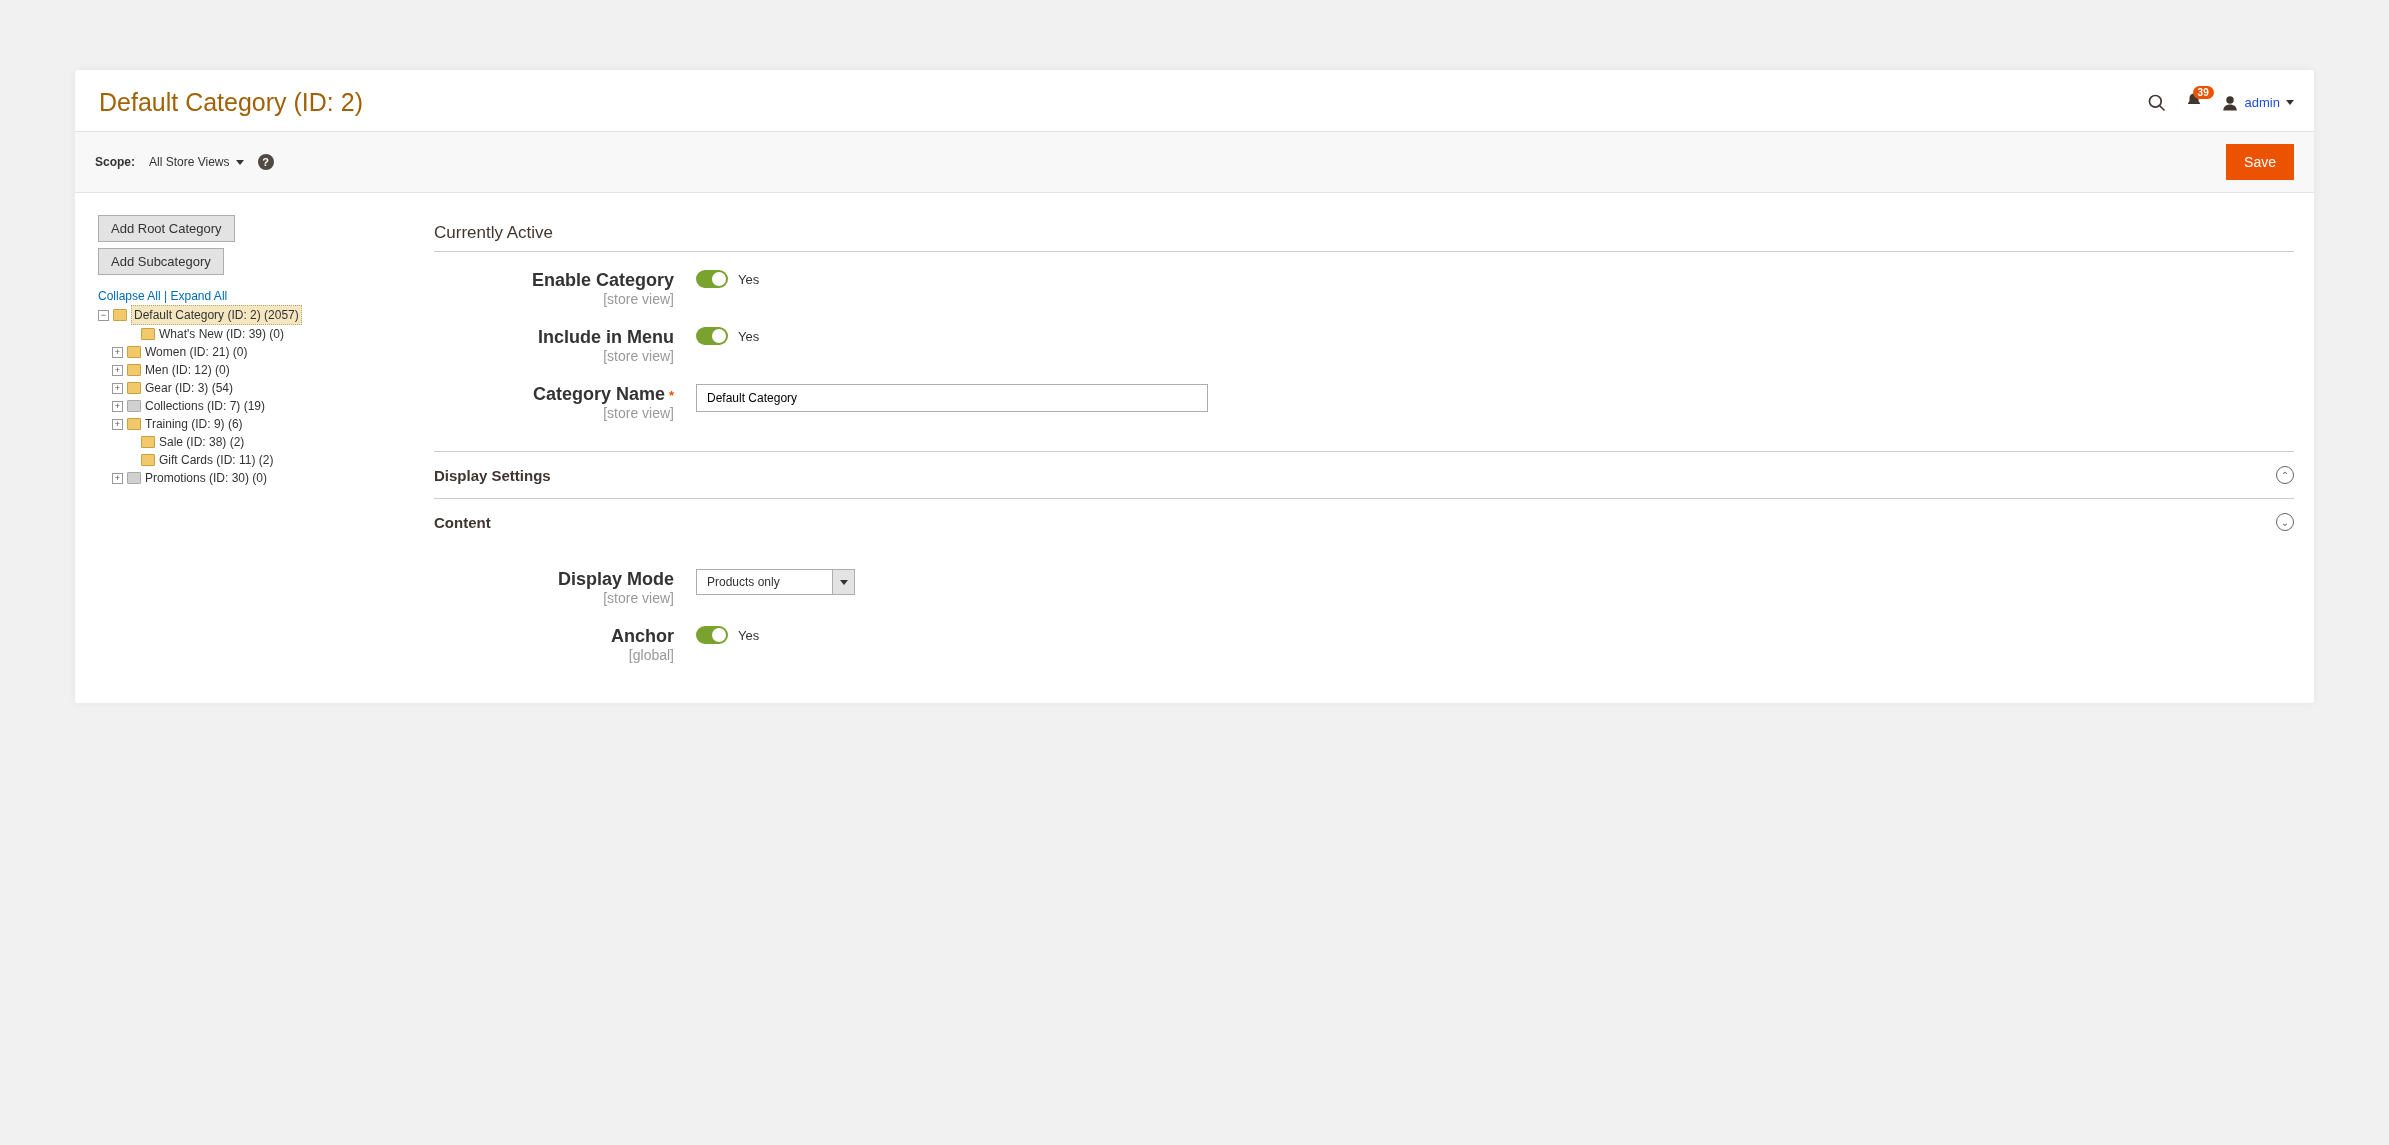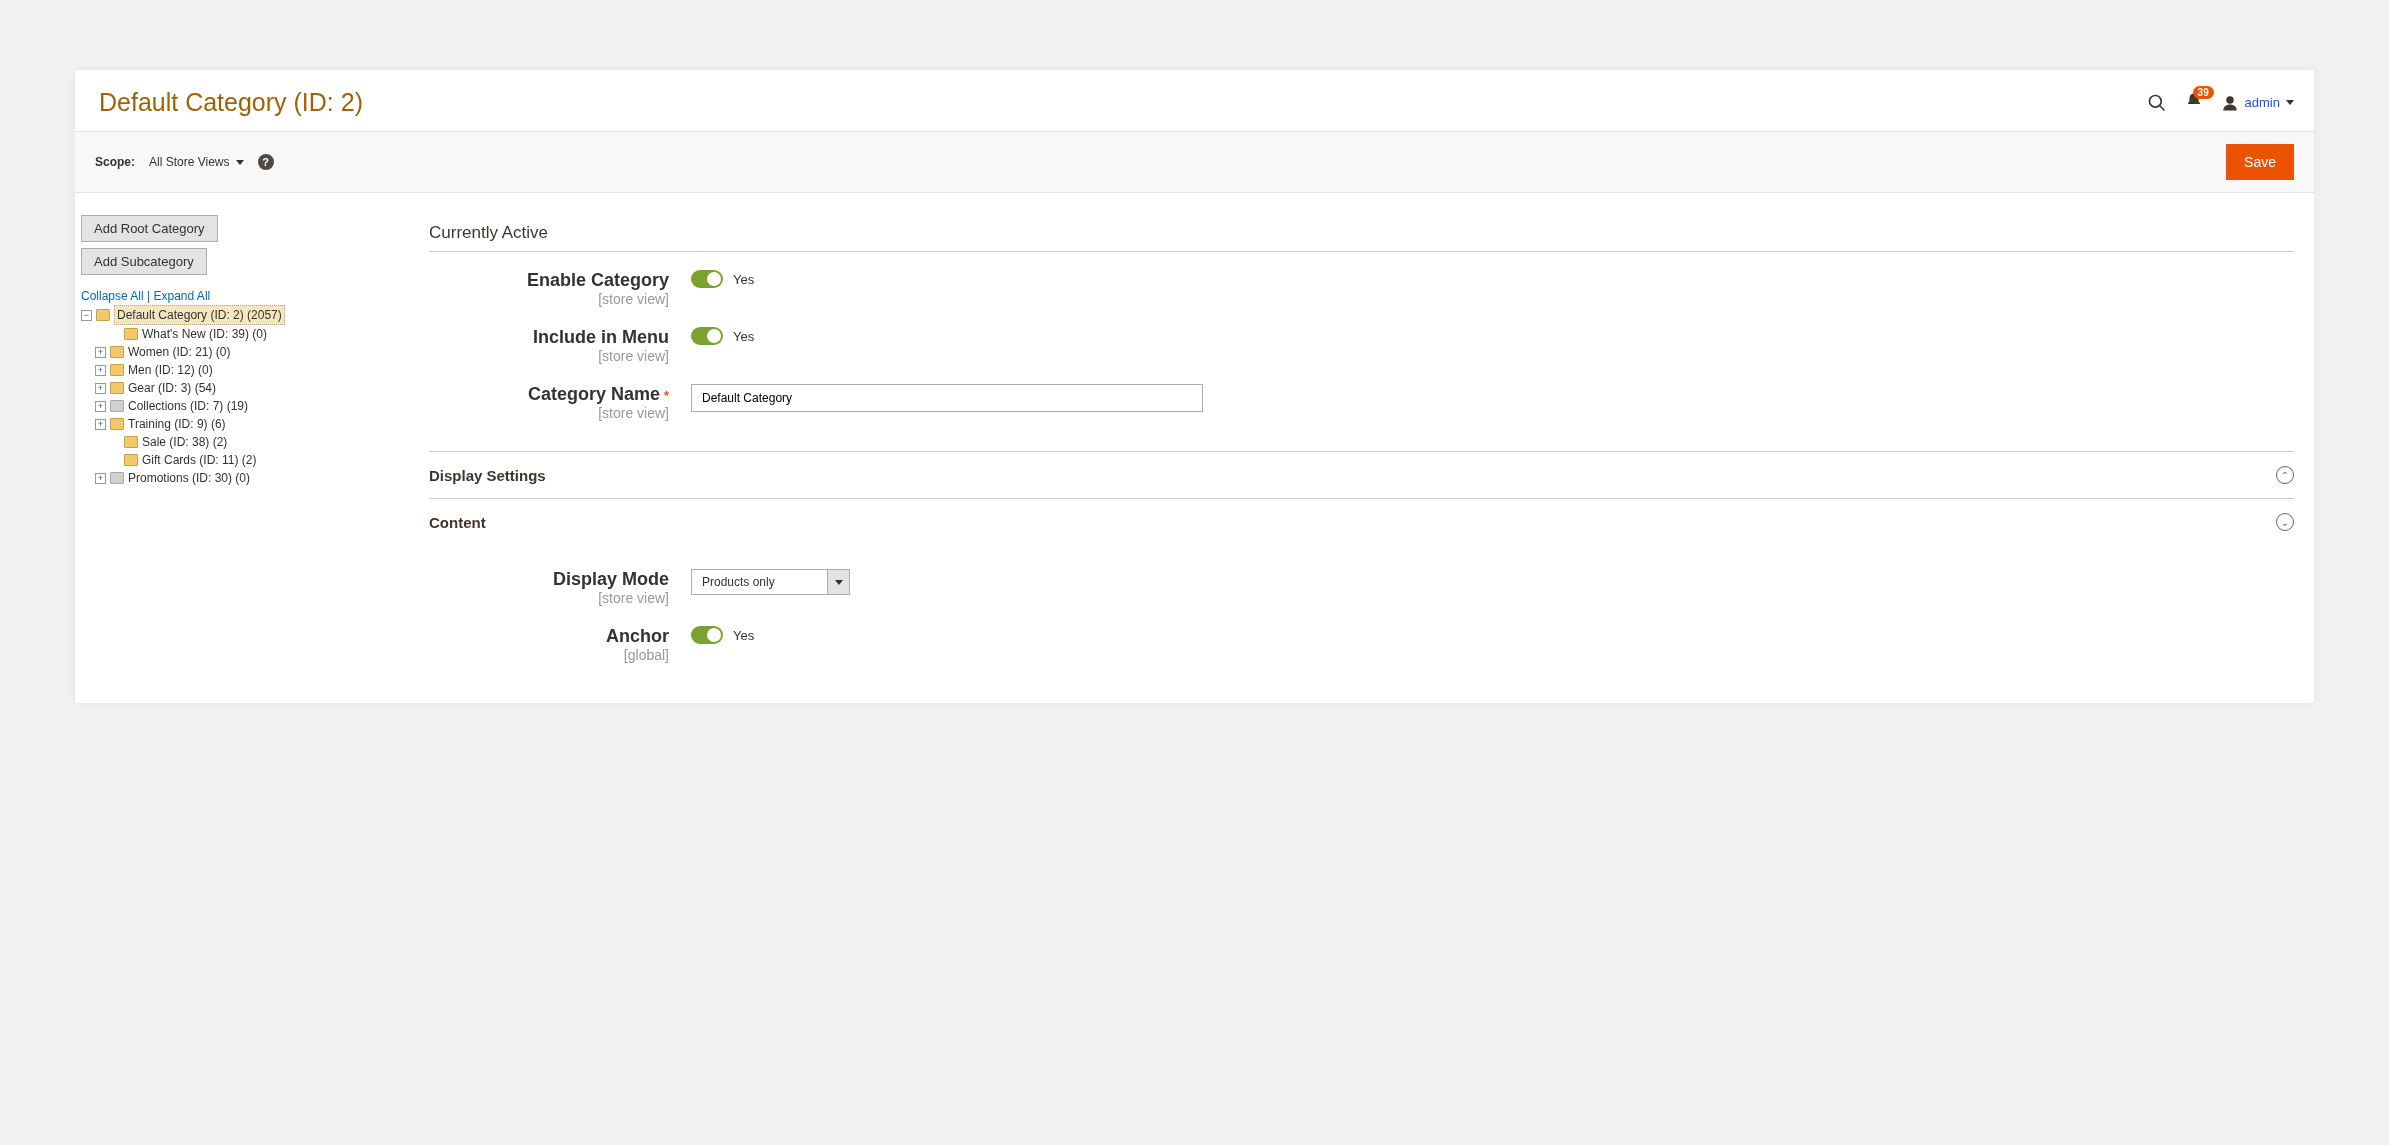--- a/index.html
+++ b/index.html
@@ -13,21 +13,21 @@
 .badge { position: absolute; top: -6px; left: 8px; background: #eb5202; color: #fff; border-radius: 10px; font-size: 10px; padding: 1px 5px; font-weight: 700; }
 .user { display: flex; align-items: center; gap: 6px; cursor: pointer; }
 .user-name { font-size: 13px; color: #1d4ed8; }
 .caret-down { width: 0; height: 0; border-left: 4px solid transparent; border-right: 4px solid transparent; border-top: 5px solid #333; }
 .scope-bar { background: #f8f8f8; border-top: 1px solid #e3e3e3; border-bottom: 1px solid #e3e3e3; padding: 12px 20px; display: flex; align-items: center; justify-content: space-between; }
 .scope-left { display: flex; align-items: center; gap: 14px; }
 .scope-label { font-weight: 700; font-size: 12px; }
 .scope-select { font-size: 12px; color: #333; display: flex; align-items: center; gap: 6px; cursor: pointer; }
 .help-icon { width: 16px; height: 16px; border-radius: 50%; background: #514943; color: #fff; display: flex; align-items: center; justify-content: center; font-size: 11px; font-weight: 700; cursor: pointer; }
 .save-btn { background: #eb5202; color: #fff; border: none; padding: 10px 18px; font-size: 14px; cursor: pointer; }
-.content { display: flex; padding: 22px 4px 20px 4px; gap: 20px; }
+.content { display: flex; padding: 22px 4px 20px 4px; gap: 8px; margin-left: 17px; }
 .sidebar { width: 330px; flex-shrink: 0; padding-left: 2px; }
 .add-btn { display: block; background: #e3e3e3; border: 1px solid #adadad; padding: 5px 12px; font-size: 13px; margin-bottom: 6px; cursor: pointer; color: #333; }
 .tree-links { margin-top: 14px; font-size: 12px; }
 .tree-links a { color: #006bb4; text-decoration: none; }
 .tree-sep { color: #006bb4; }
 .tree { margin-top: 2px; font-size: 12px; line-height: 1.5; }
 .tree-row { display: flex; align-items: center; white-space: nowrap; }
 .expander { width: 11px; height: 11px; border: 1px solid #999; display: inline-flex; align-items: center; justify-content: center; font-size: 9px; line-height: 1; margin-right: 4px; cursor: pointer; background: #fff; color: #555; flex-shrink: 0; }
 .expander-spacer { width: 15px; display: inline-block; flex-shrink: 0; }
 .folder { width: 14px; height: 12px; background: #f2c96a; border: 1px solid #c8a245; border-radius: 1px; margin-right: 4px; display: inline-block; flex-shrink: 0; }

